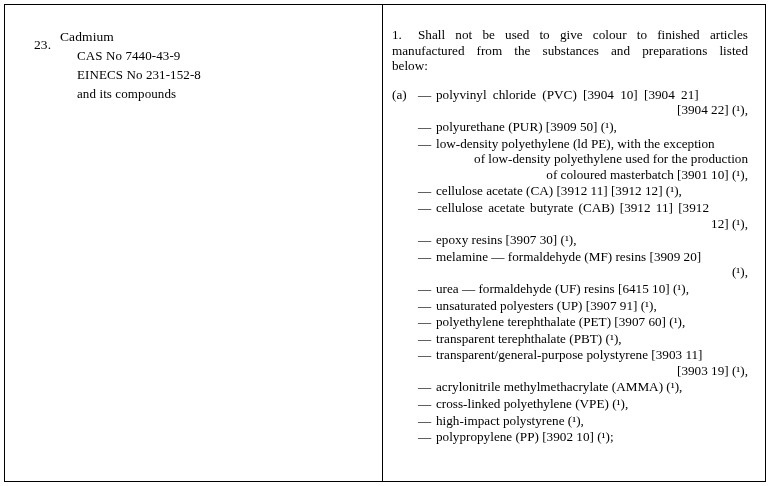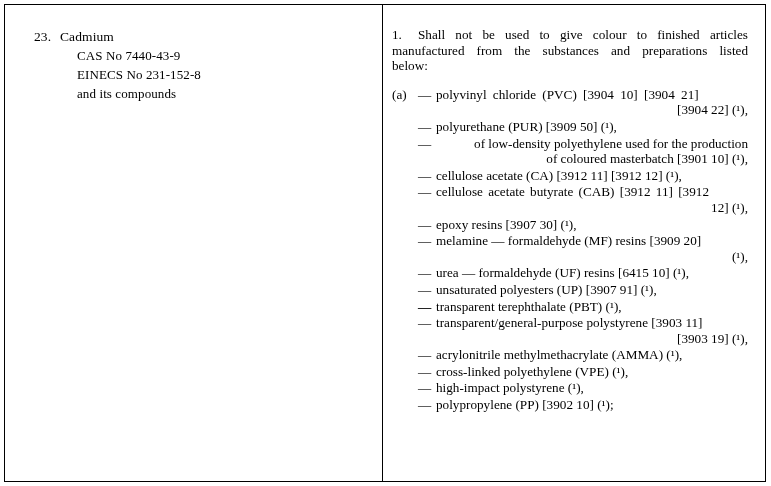--- a/index.html
+++ b/index.html
@@ -69,21 +69,21 @@
   }
   .entry-head {
     font-size: 13.5px;
     line-height: 19px;
     letter-spacing: 0.1px;
     position: relative;
   }
   .entry-num {
     position: absolute;
     left: -26px;
-    top: 0;
+    top: 8px;
   }
   .entry-line {
     font-size: 13px;
     line-height: 19px;
     letter-spacing: 0.1px;
     margin-left: 17px;
   }
   .para {
     font-size: 13.2px;
     line-height: 15.6px;
@@ -166,20 +166,21 @@
           <span class="cont">[3904 22]  (¹),</span>
         </div>
 
         <div class="item">
           <span class="dash">—</span>
           <span>polyurethane (PUR) [3909 50] (¹),</span>
         </div>
 
         <div class="item">
           <span class="dash">—</span>
+          <span>low-density polyethylene (ld PE), with the exception</span>
           <span class="cont">of low-density polyethylene used for the production</span>
           <span class="cont">of coloured masterbatch [3901 10] (¹),</span>
         </div>
 
         <div class="item">
           <span class="dash">—</span>
           <span>cellulose acetate (CA) [3912 11] [3912 12] (¹),</span>
         </div>
 
         <div class="item">
@@ -204,20 +205,21 @@
           <span>urea — formaldehyde (UF) resins [6415 10] (¹),</span>
         </div>
 
         <div class="item">
           <span class="dash">—</span>
           <span>unsaturated polyesters (UP) [3907 91] (¹),</span>
         </div>
 
         <div class="item">
           <span class="dash">—</span>
+          <span>polyethylene terephthalate (PET) [3907 60] (¹),</span>
         </div>
 
         <div class="item">
           <span class="dash">—</span>
           <span>transparent terephthalate (PBT) (¹),</span>
         </div>
 
         <div class="item">
           <span class="dash">—</span>
           <span>transparent/general-purpose polystyrene [3903 11]</span>

